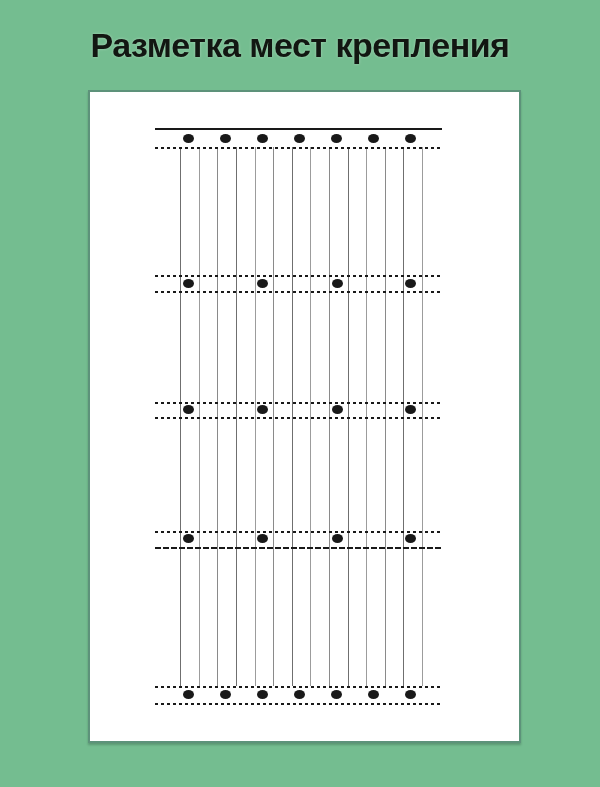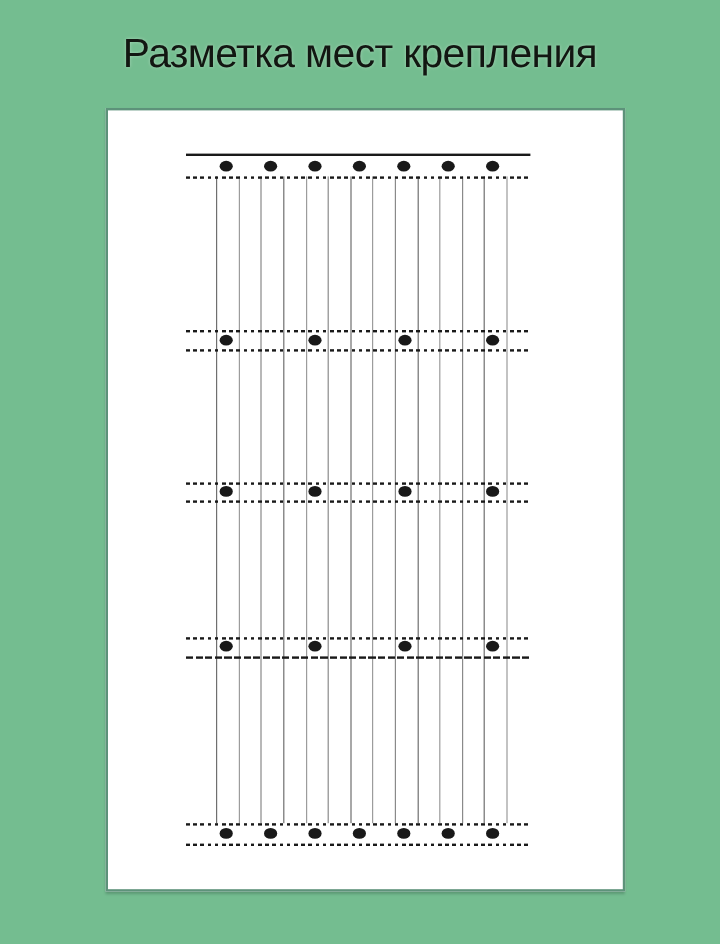--- a/index.html
+++ b/index.html
@@ -14,21 +14,21 @@
     background: #74bd90;
     font-family: "Liberation Sans", sans-serif;
   }
   .page-title {
     position: absolute;
     left: 0;
     top: 26px;
     width: 600px;
     text-align: center;
     font-size: 34px;
-    font-weight: normal;
+    font-weight: bold;
     letter-spacing: -0.5px;
     color: #121712;
     text-shadow: 0 0 3px rgba(230,245,230,0.45);
     margin: 0;
   }
   .panel {
     position: absolute;
     box-sizing: border-box;
     background: #ffffff;
     border: 2px solid #5d927a;

